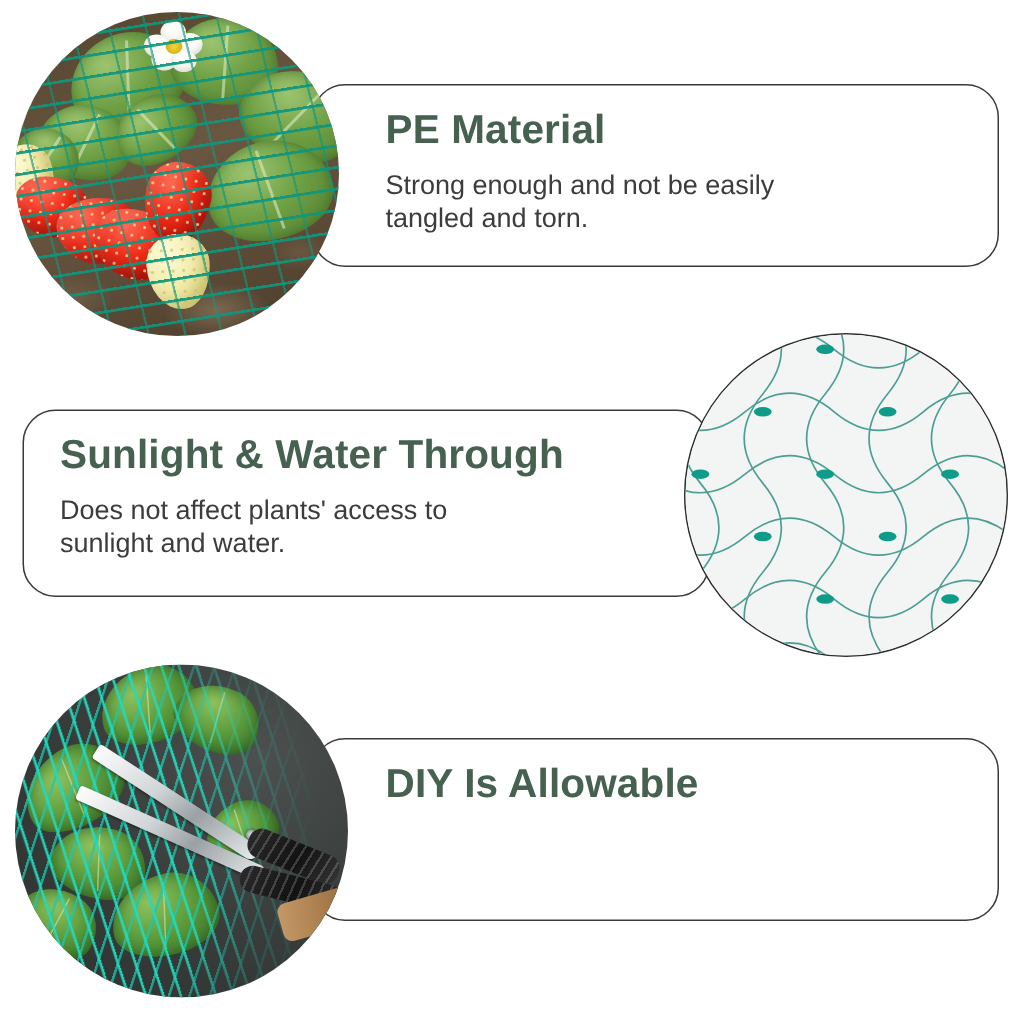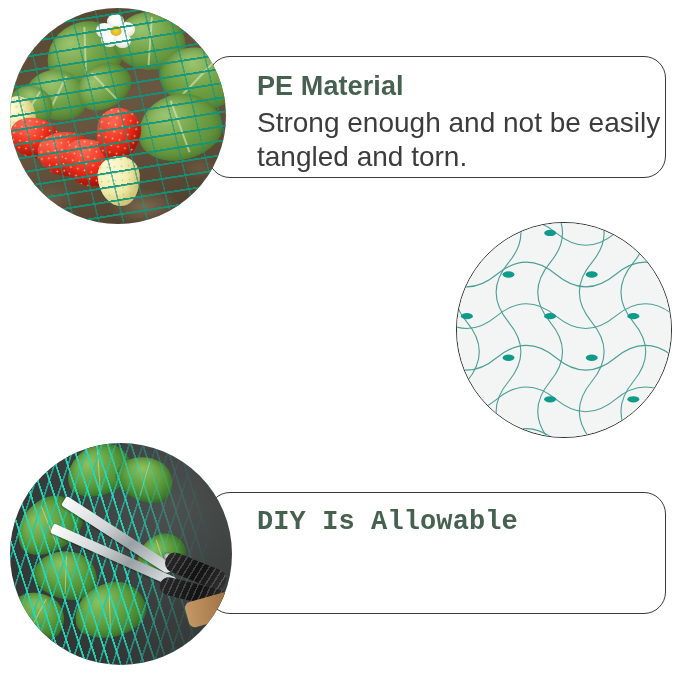--- a/index.html
+++ b/index.html
@@ -22,33 +22,33 @@
   .card-body { position:absolute; }
   .card-title {
     font-weight:bold;
     font-size:27px;
     color:#46614f;
     letter-spacing:0.1px;
     line-height:1.12;
     white-space:nowrap;
   }
   .card-desc {
-    font-size:28px;
+    font-size:18px;
     color:#3c3c3c;
     line-height:1.22;
-    margin-top:5px;
+    margin-top:12px;
     white-space:pre-line;
   }
 
   #card-1 { left:208px; top:56px;  width:458px; height:122px; }
   #card-1 .card-body { left:48px; top:14px; }
   #card-2 { left:15px;  top:273px; width:458px; height:125px; }
   #card-2 .card-body { left:24px; top:14px; }
   #card-3 { left:208px; top:492px; width:458px; height:122px; }
-  #card-3 .card-body { left:48px; top:14px;font-family:Liberation Mono, monospace; }
+  #card-3 .card-body { left:48px; top:14px; }
 
   
   .circle {
     position:absolute;
     border-radius:50%;
     overflow:hidden;
   }
   .circle-inner { position:absolute; inset:0; }
 
   
@@ -175,20 +175,27 @@
 <div class="canvas">
 
   <div class="card" id="card-1">
     <div class="card-body">
       <div class="card-title">PE Material</div>
       <div class="card-desc">Strong enough and not be easily
 tangled and torn.</div>
     </div>
   </div>
 
+  <div class="card" id="card-2">
+    <div class="card-body">
+      <div class="card-title">Sunlight &amp; Water Through</div>
+      <div class="card-desc">Does not affect plants' access to
+sunlight and water.</div>
+    </div>
+  </div>
 
   <div class="card" id="card-3">
     <div class="card-body">
       <div class="card-title">DIY Is Allowable</div>
     </div>
   </div>
 
   <div class="circle" id="circle-1">
     <div class="circle-inner">
       <div class="straw-soil"></div>

